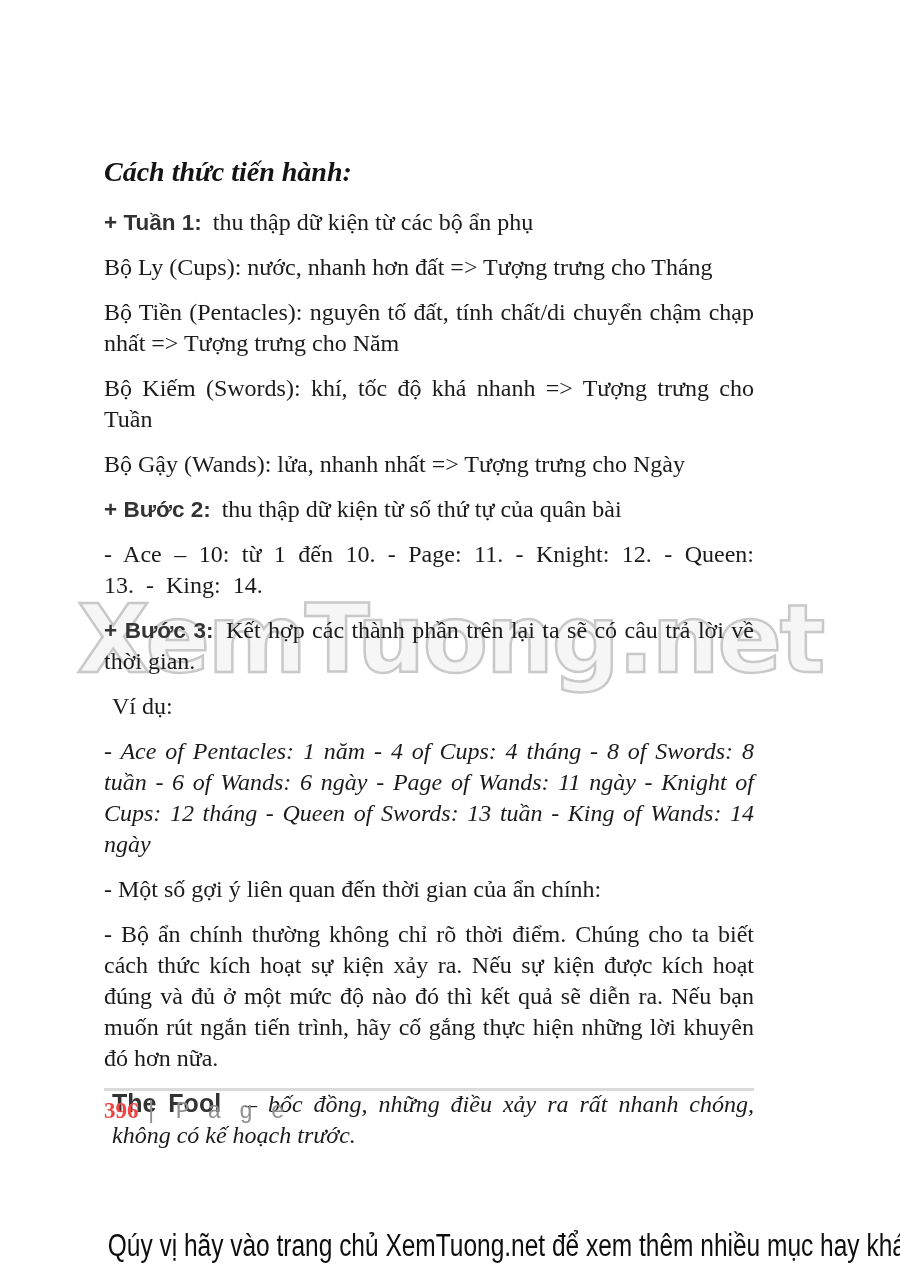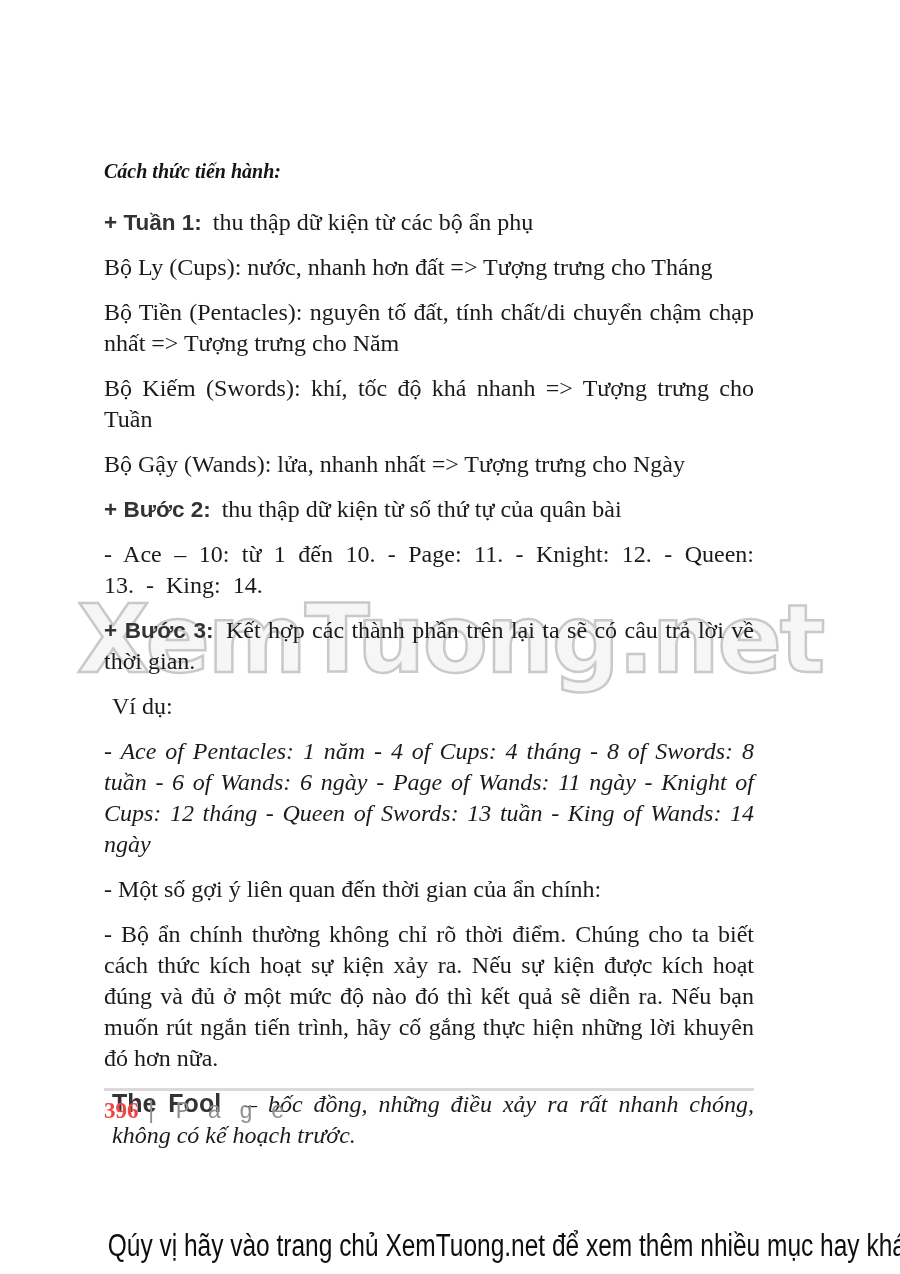--- a/index.html
+++ b/index.html
@@ -41,21 +41,21 @@
     color: #1b1b1b;
     font-size: 24px;
     line-height: 31px;
     text-align: justify;
   }
   .content p { margin: 0 0 14px 0; }
   .doc-title {
     font-family: "Liberation Serif", serif;
     font-weight: bold;
     font-style: italic;
-    font-size: 20px;
+    font-size: 28px;
     margin: 0 0 20px 0;
     color: #141414;
     text-align: left;
   }
   .lead {
     font-family: "Liberation Sans", sans-serif;
     font-weight: bold;
     font-size: 22.5px;
     color: #333333;
     margin-right: 5px;

